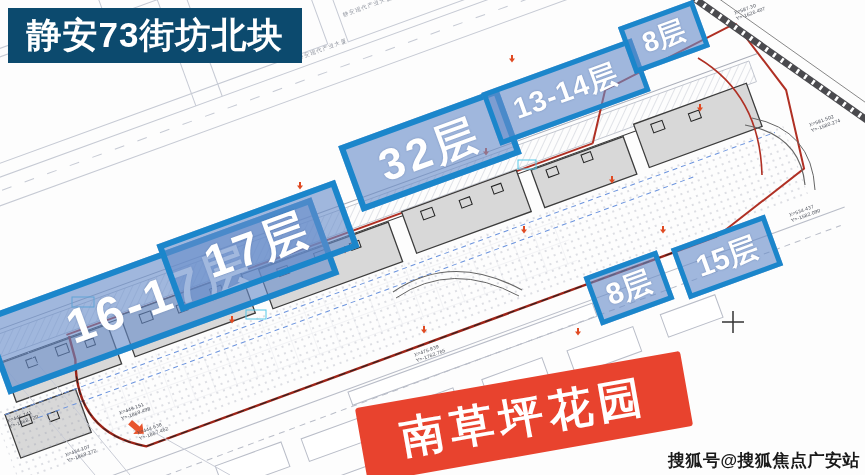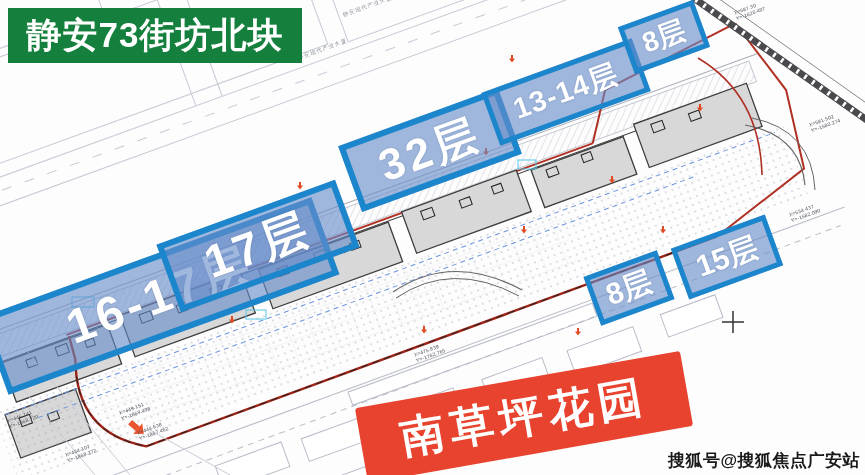--- a/index.html
+++ b/index.html
@@ -27,21 +27,21 @@
     background:rgba(104,141,201,0.62);
     border:6px solid #1b86cb;
     color:#ffffff;font-weight:bold;box-sizing:border-box;
     text-shadow:0 0 2px rgba(40,70,120,0.35);
     white-space:nowrap;
   }
 
   
   .banner-top{
     position:absolute;left:8px;top:8px;width:294px;height:55px;
-    background:#15803d;color:#fff;font-weight:800;font-size:35px;
+    background:#0c4a6e;color:#fff;font-weight:800;font-size:35px;
     display:flex;align-items:center;justify-content:center;letter-spacing:1px;
     white-space:nowrap;
   }
   .banner-garden{
     position:absolute;left:524px;top:417px;width:330px;height:76px;
     transform:translate(-50%,-50%) rotate(-10deg);
     background:#e8432e;color:#fff;font-weight:800;font-size:44px;
     display:flex;align-items:center;justify-content:center;letter-spacing:6px;
     border-radius:3px;white-space:nowrap;
   }

